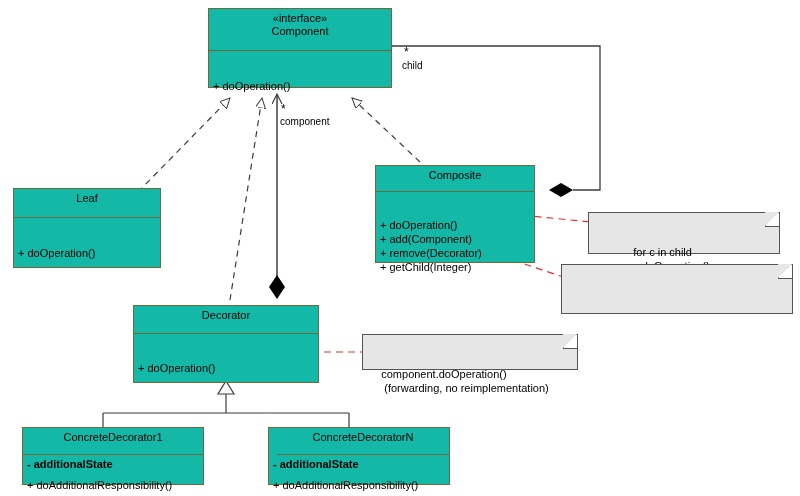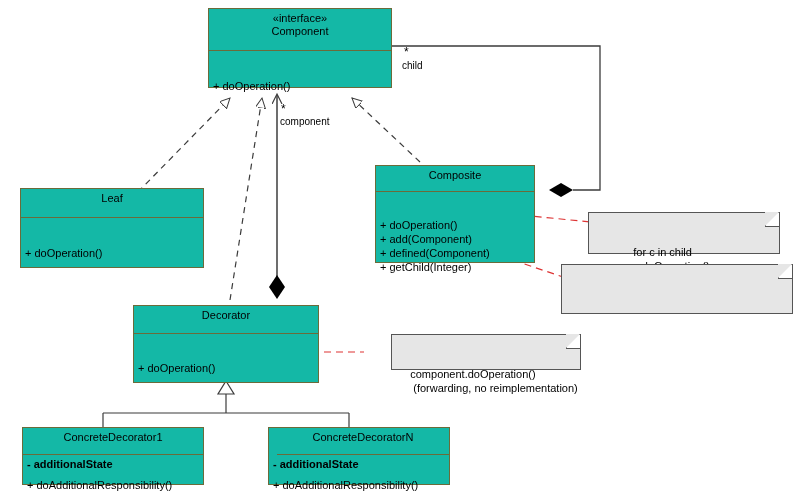--- a/index.html
+++ b/index.html
@@ -187,39 +187,39 @@
     <div class="uml-name" style="height:34px;">
       <span class="uml-stereotype">«interface»</span>
       <span>Component</span>
     </div>
     <div class="uml-attrs" style="height:19px;"></div>
     <div class="uml-ops">
       <div class="uml-row">+ doOperation()</div>
     </div>
   </div>
 
-  <div class="uml-class" style="left:20px; top:188px; width:184px; height:80px;">
+  <div class="uml-class" style="left:13px; top:188px; width:148px; height:80px;">
     <div class="uml-name" style="height:21px;">
       <span>Leaf</span>
     </div>
     <div class="uml-attrs" style="height:19px;"></div>
     <div class="uml-ops">
       <div class="uml-row">+ doOperation()</div>
     </div>
   </div>
 
   <div class="uml-class" style="left:375px; top:165px; width:160px; height:98px;">
     <div class="uml-name" style="height:18px;">
       <span>Composite</span>
     </div>
     <div class="uml-attrs" style="height:17px;"></div>
     <div class="uml-ops">
       <div class="uml-row">+ doOperation()</div>
       <div class="uml-row">+ add(Component)</div>
-      <div class="uml-row">+ defined(Component)</div>
+      <div class="uml-row">+ remove(Decorator)</div>
       <div class="uml-row">+ getChild(Integer)</div>
     </div>
   </div>
 
   <div class="uml-class" style="left:133px; top:305px; width:186px; height:78px;">
     <div class="uml-name" style="height:20px;">
       <span>Decorator</span>
     </div>
     <div class="uml-attrs" style="height:18px;"></div>
     <div class="uml-ops">
@@ -255,21 +255,21 @@
     <span class="note-fold"></span>
     <span>for c in child
     c.doOperation()
        (dispatching)</span>
   </div>
 
   <div class="uml-note" style="left:561px; top:264px; width:232px; height:50px;">
     <span class="note-fold"></span>
   </div>
 
-  <div class="uml-note" style="left:362px; top:334px; width:190px; height:36px;margin-left:29px;">
+  <div class="uml-note" style="left:362px; top:334px; width:216px; height:36px;">
     <span class="note-fold"></span>
     <span>component.doOperation()
      (forwarding, no reimplementation)</span>
   </div>
 
   <div class="mult-label" style="left:404px; top:48px;">*</div>
   <div class="edge-label" style="left:402px; top:60px;text-align:center;">child</div>
 
   <div class="mult-label" style="left:281px; top:105px;">*</div>
   <div class="edge-label" style="left:280px; top:116px;">component</div>

